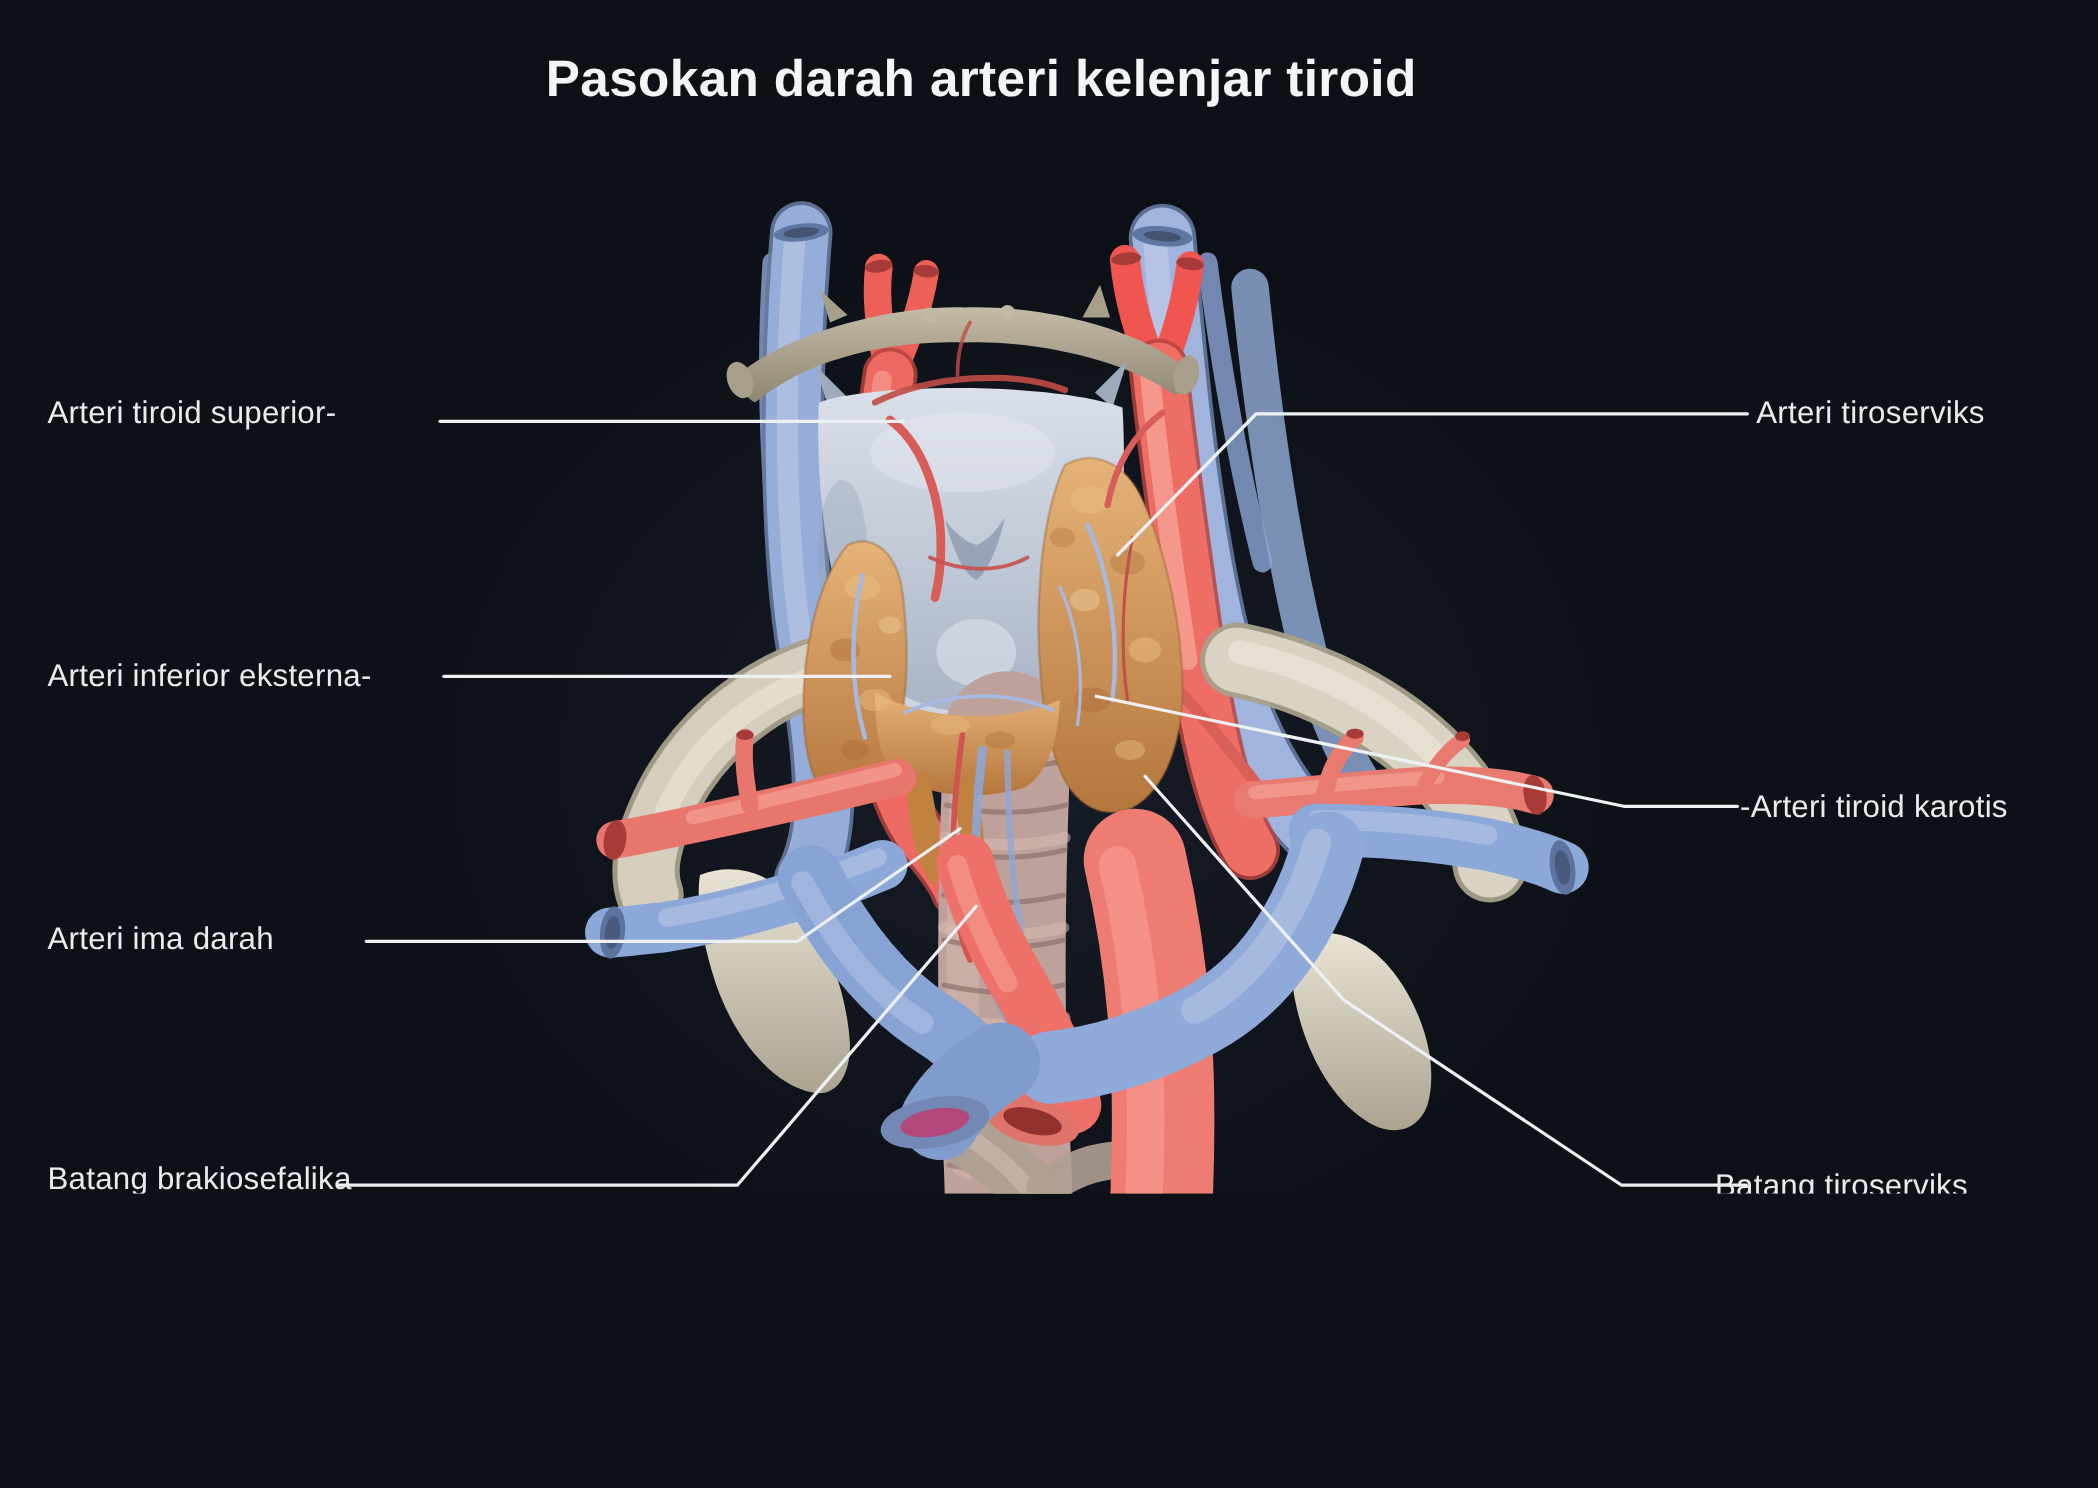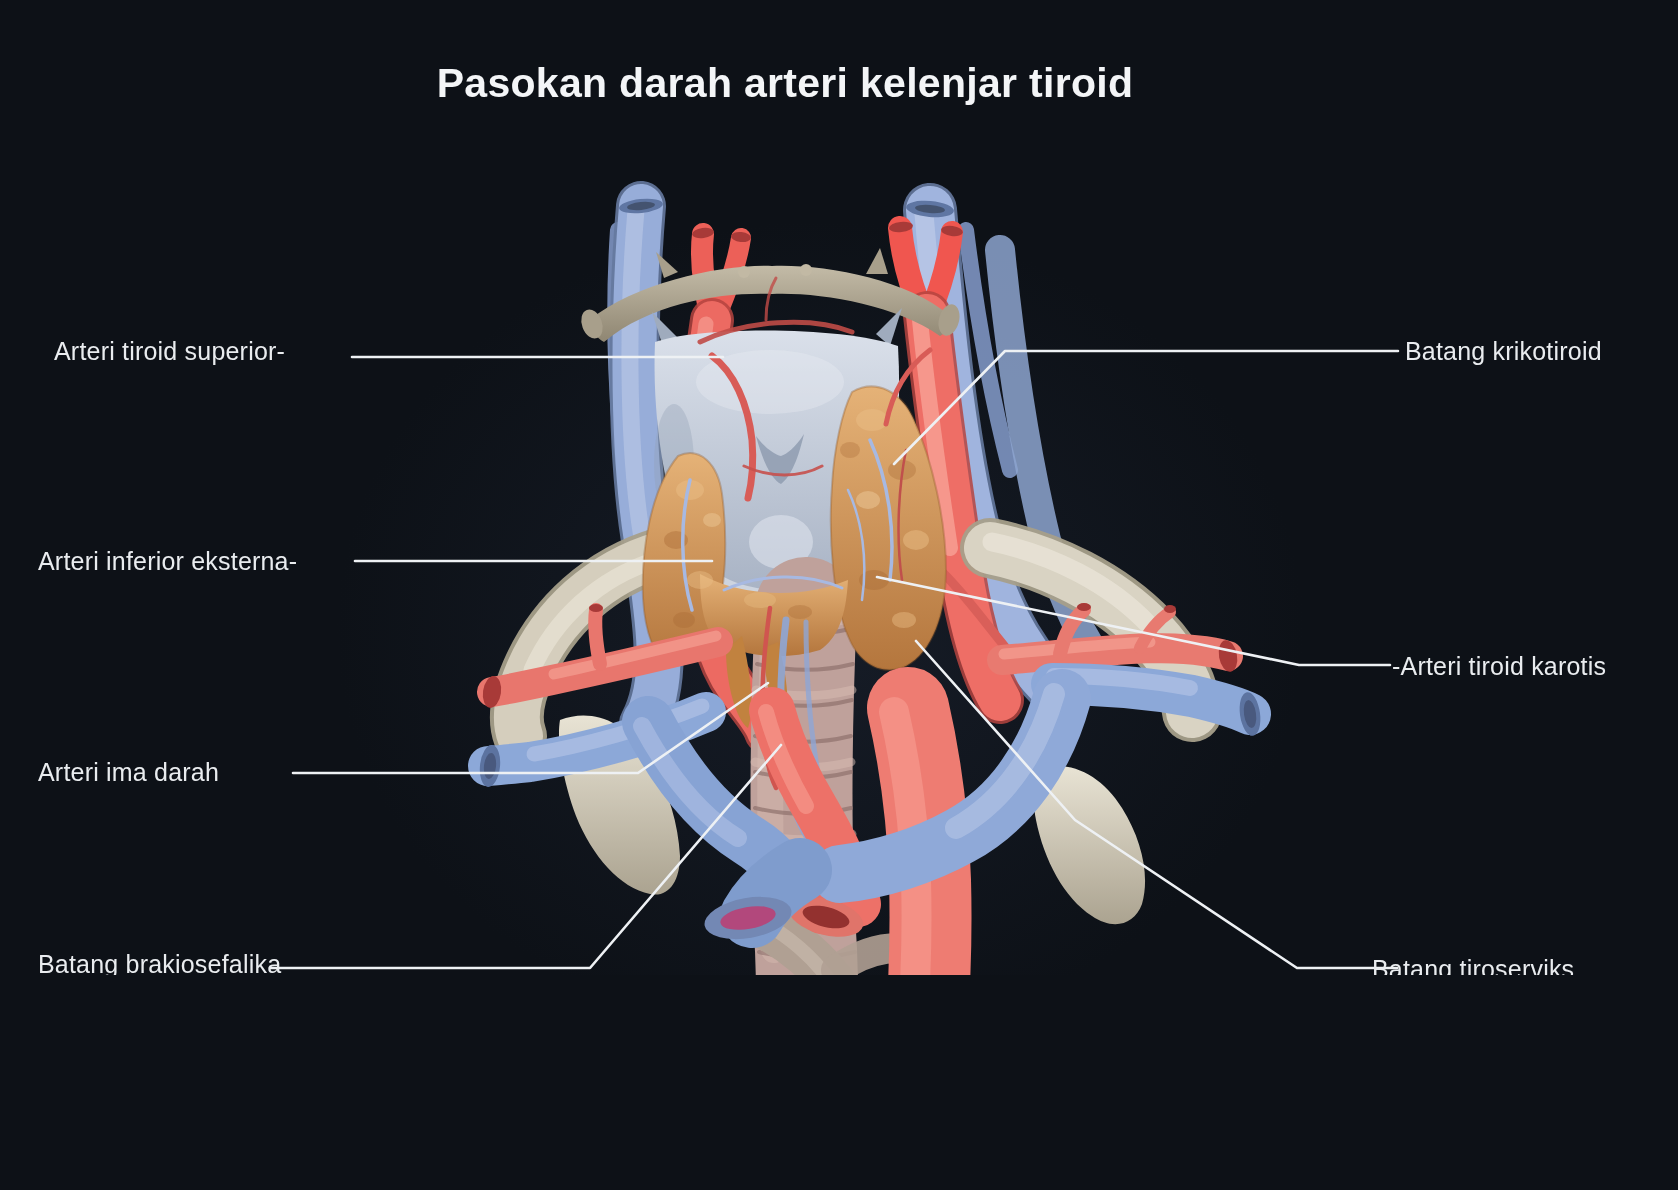--- a/index.html
+++ b/index.html
@@ -1,30 +1,29 @@
 <!DOCTYPE html>
 <html style="--c-background: #0d1117; --c-title_text: #f3f5f7; --c-label_text: #e9ecef; --c-leader_line: #eef1f4; --c-artery_red: #ee6a63; --c-vein_blue: #97add9; --c-bone_cream: #d8d2c2; --c-hyoid_taupe: #b3aa96; --c-cartilage_gray: #c6cfdc; --c-gland_orange: #d69a60; --c-trachea_pink: #bfa19b;"><head>
 <meta charset="utf-8">
 <style>
   html,body{margin:0;padding:0;background:#0d1117;}
   .stage{
     position:relative;width:1678px;height:955px;overflow:hidden;
     background:radial-gradient(ellipse 780px 660px at 820px 610px, #161c27 0%, #0d1117 62%);
     font-family:"Liberation Sans","DejaVu Sans",sans-serif;
-    margin-top:20px;
   }
   .title{
     position:absolute;top:40px;left:0;width:1570px;text-align:center;
     font-size:41px;font-weight:700;color:var(--c-title_text,#f3f5f7);letter-spacing:.3px;
   }
   .label{
     position:absolute;font-size:25px;font-weight:400;color:var(--c-label_text,#e9ecef);
     white-space:nowrap;transform:translateY(-50%);letter-spacing:.2px;
   }
-  .l1{left:54px;top:331px}.l2{left:38px;top:541px}.l3{left:38px;top:752px}.l4{left:38px;top:944px}
+  .l1{left:38px;top:331px}.l2{left:38px;top:541px}.l3{left:38px;top:752px}.l4{left:38px;top:944px}
   .r1{left:1405px;top:331px}.r2{left:1392px;top:646px}.r3{left:1372px;top:949px}
   svg.anatomy{position:absolute;left:0;top:0;}
 </style>
 </head>
 <body>
 
 <div class="stage">
 
   <div class="title">Pasokan darah arteri kelenjar tiroid</div>
 
@@ -243,17 +242,17 @@
       <path d="M 1398 331 L 1005 331 L 894 444"></path>
       <path d="M 877 557 L 1299 645 L 1390 645"></path>
       <path d="M 916 621 L 1075 800 L 1297 948 L 1397 948"></path>
     </g>
   </svg>
 
   <div class="label l1">Arteri tiroid superior-</div>
   <div class="label l2">Arteri inferior eksterna-</div>
   <div class="label l3">Arteri ima darah</div>
   <div class="label l4">Batang brakiosefalika</div>
-  <div class="label r1">Batang krikotiroid</div>
+  <div class="label r1">Arteri tiroserviks</div>
   <div class="label r2">-Arteri tiroid karotis</div>
   <div class="label r3">Batang tiroserviks</div>
 
 </div>
 
 </body></html>

